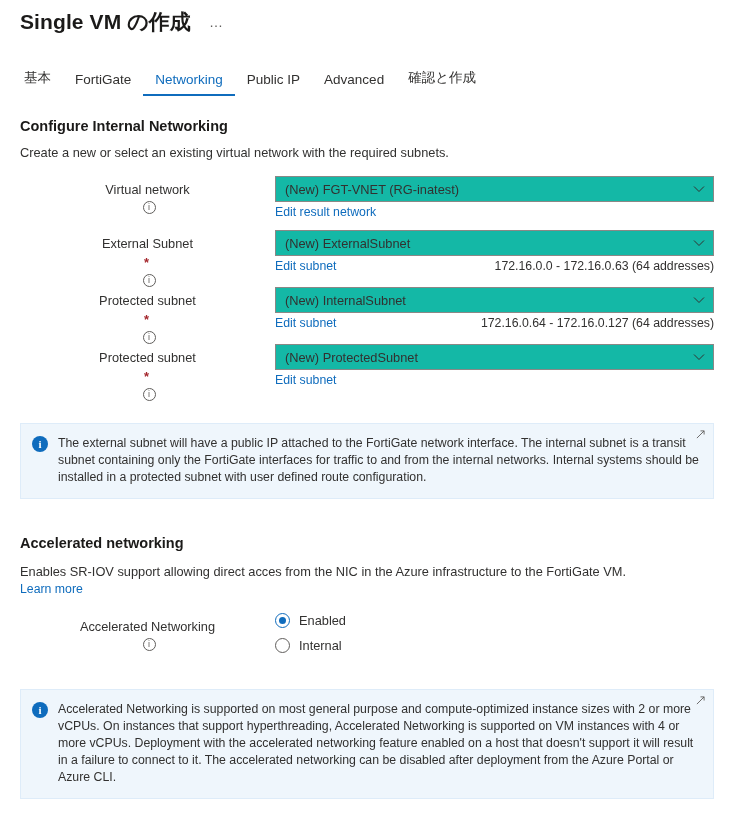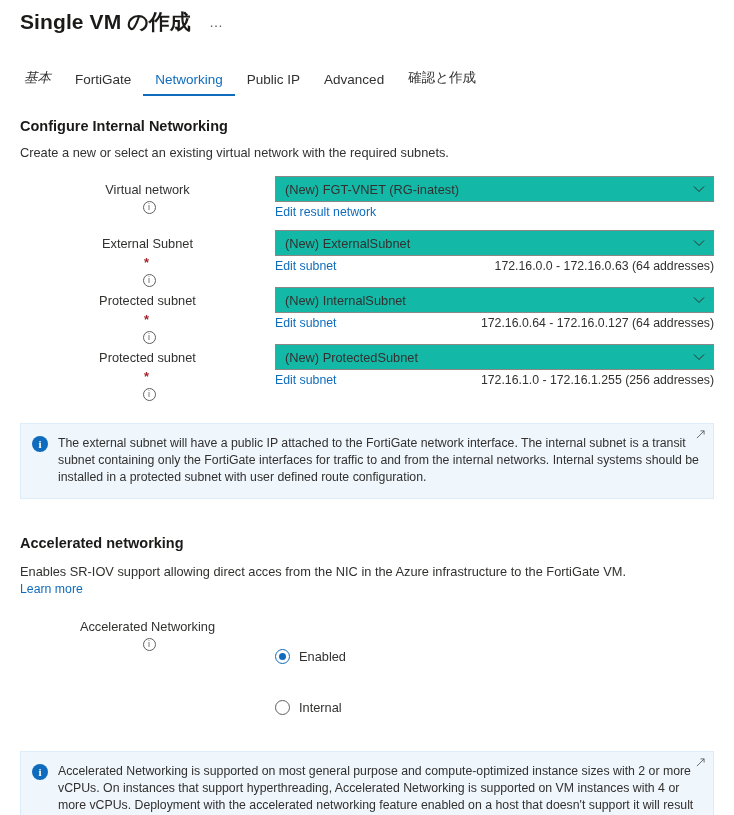--- a/index.html
+++ b/index.html
@@ -46,21 +46,21 @@
     height: 30px;
   }
   .tab {
     font-size: 13.5px;
     color: #323130;
     padding: 0 12px 7px 12px;
     cursor: pointer;
     border-bottom: 2px solid transparent;
     white-space: nowrap;
   }
-  .tab:first-child { padding-left: 4px; font-style: italic; }
+  .tab:first-child { padding-left: 4px; }
   .tab.active {
     color: #0f6cbd;
     border-bottom: 2px solid #0f6cbd;
     font-weight: 400;
   }
   .section-head {
     font-size: 14.5px;
     font-weight: 700;
     color: #1b1a19;
     margin-top: 22px;
@@ -197,21 +197,20 @@
     display: flex;
     margin-top: 16px;
   }
   .radios { flex: 1; }
   .radio {
     display: flex;
     align-items: center;
     gap: 9px;
     margin-bottom: 10px;
     cursor: pointer;
-    margin-top: 36px;
   }
   .radio-outer {
     width: 15px;
     height: 15px;
     border-radius: 50%;
     border: 1px solid #605e5c;
     background: #fff;
     display: flex;
     align-items: center;
     justify-content: center;
@@ -320,21 +319,20 @@
       </div>
       <div class="field">
         <div class="select">
           <span>(New) ProtectedSubnet</span>
           <svg class="chev" viewBox="0 0 12 12">
               <path d="M1 3.5 L6 8.5 L11 3.5" fill="none" stroke="#323130" stroke-width="1"></path>
             </svg>
         </div>
         <div class="under-row">
           <span class="link">Edit subnet</span>
-          <span class="range">172.16.1.0 - 172.16.1.255 (256 addresses)</span>
         </div>
       </div>
     </div>
   </div>
 
   <div class="infobox">
     <div class="icon-circle">i</div>
     <p>The external subnet will have a public IP attached to the FortiGate network interface. The internal subnet is a transit subnet containing only the FortiGate interfaces for traffic to and from the internal networks. Internal systems should be installed in a protected subnet with user defined route configuration.</p>
     <svg class="expand-ico" viewBox="0 0 10 10">
       <path d="M1 9 L9 1 M5 1 L9 1 L9 5" fill="none" stroke="#605e5c" stroke-width="1"></path>

